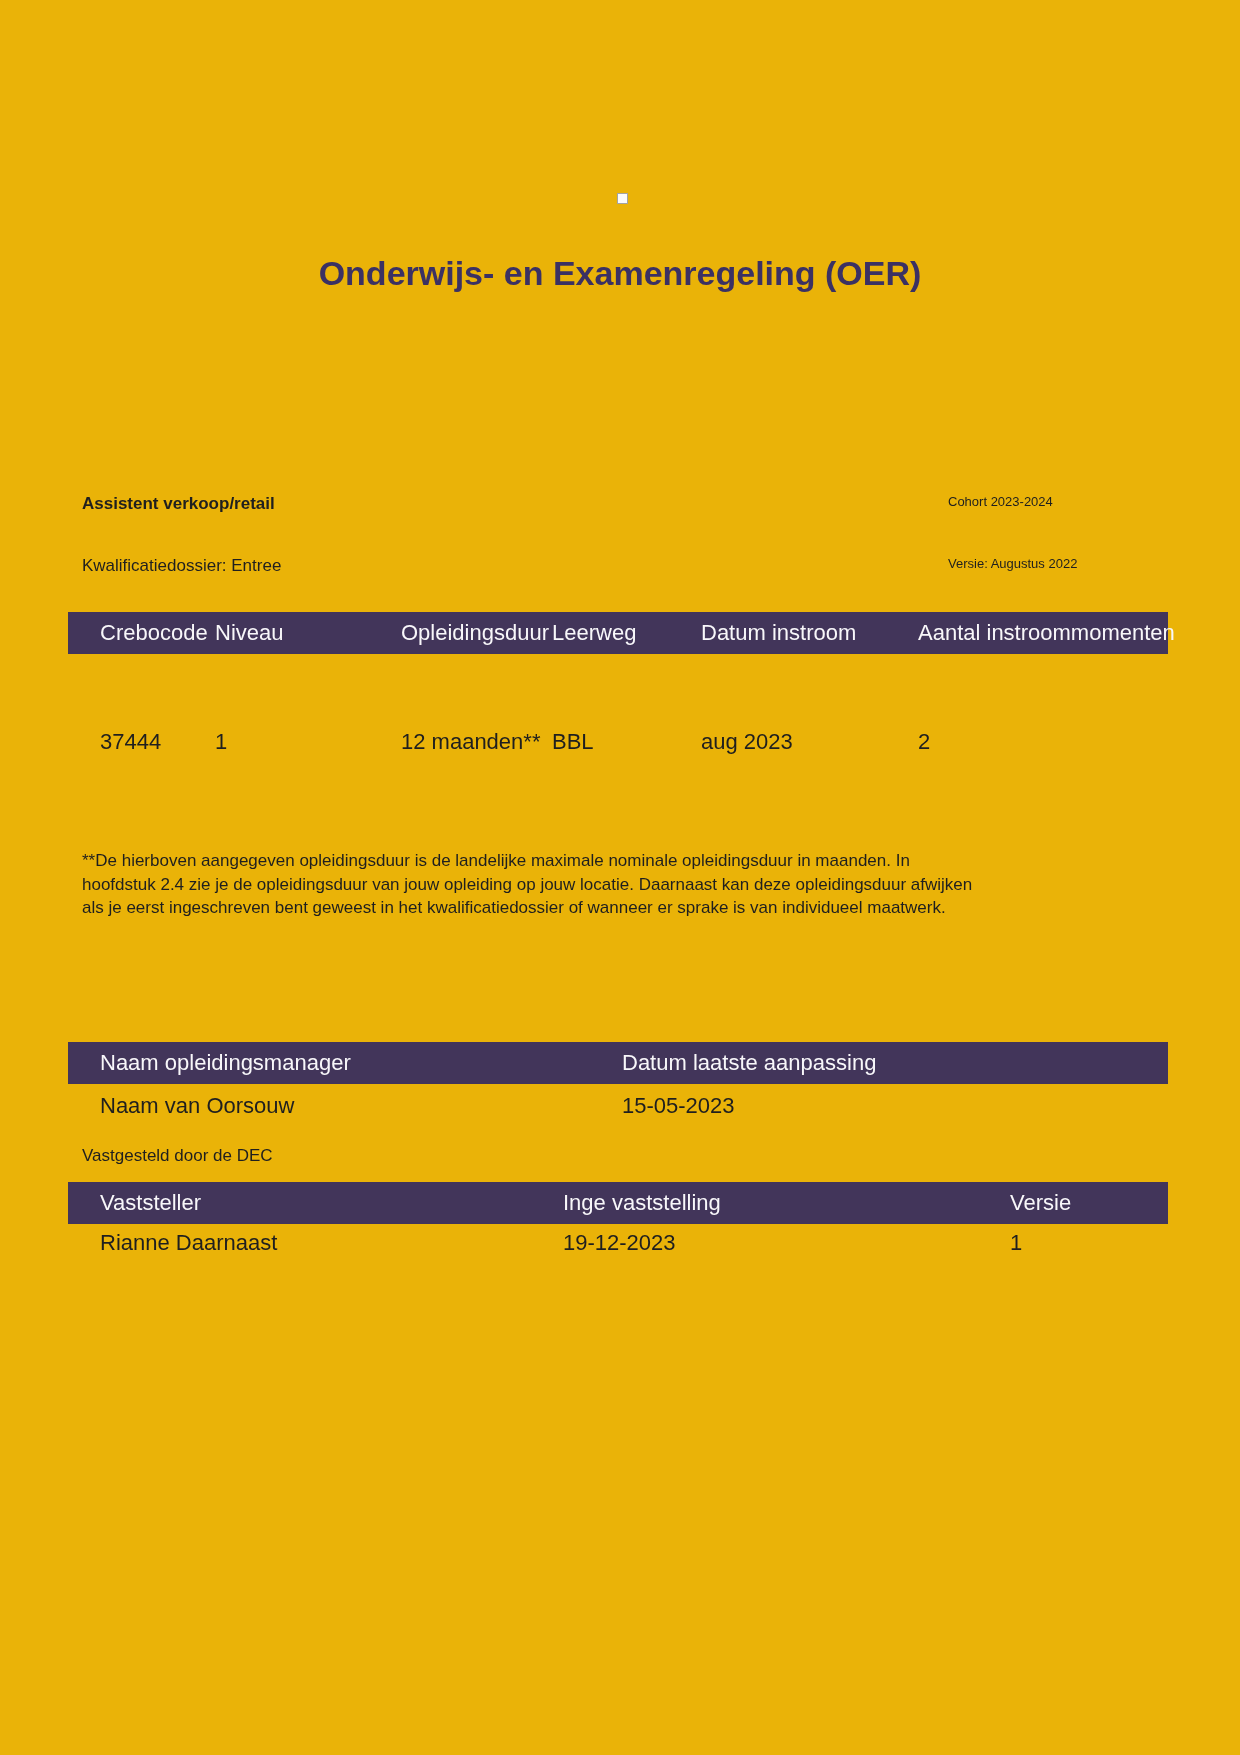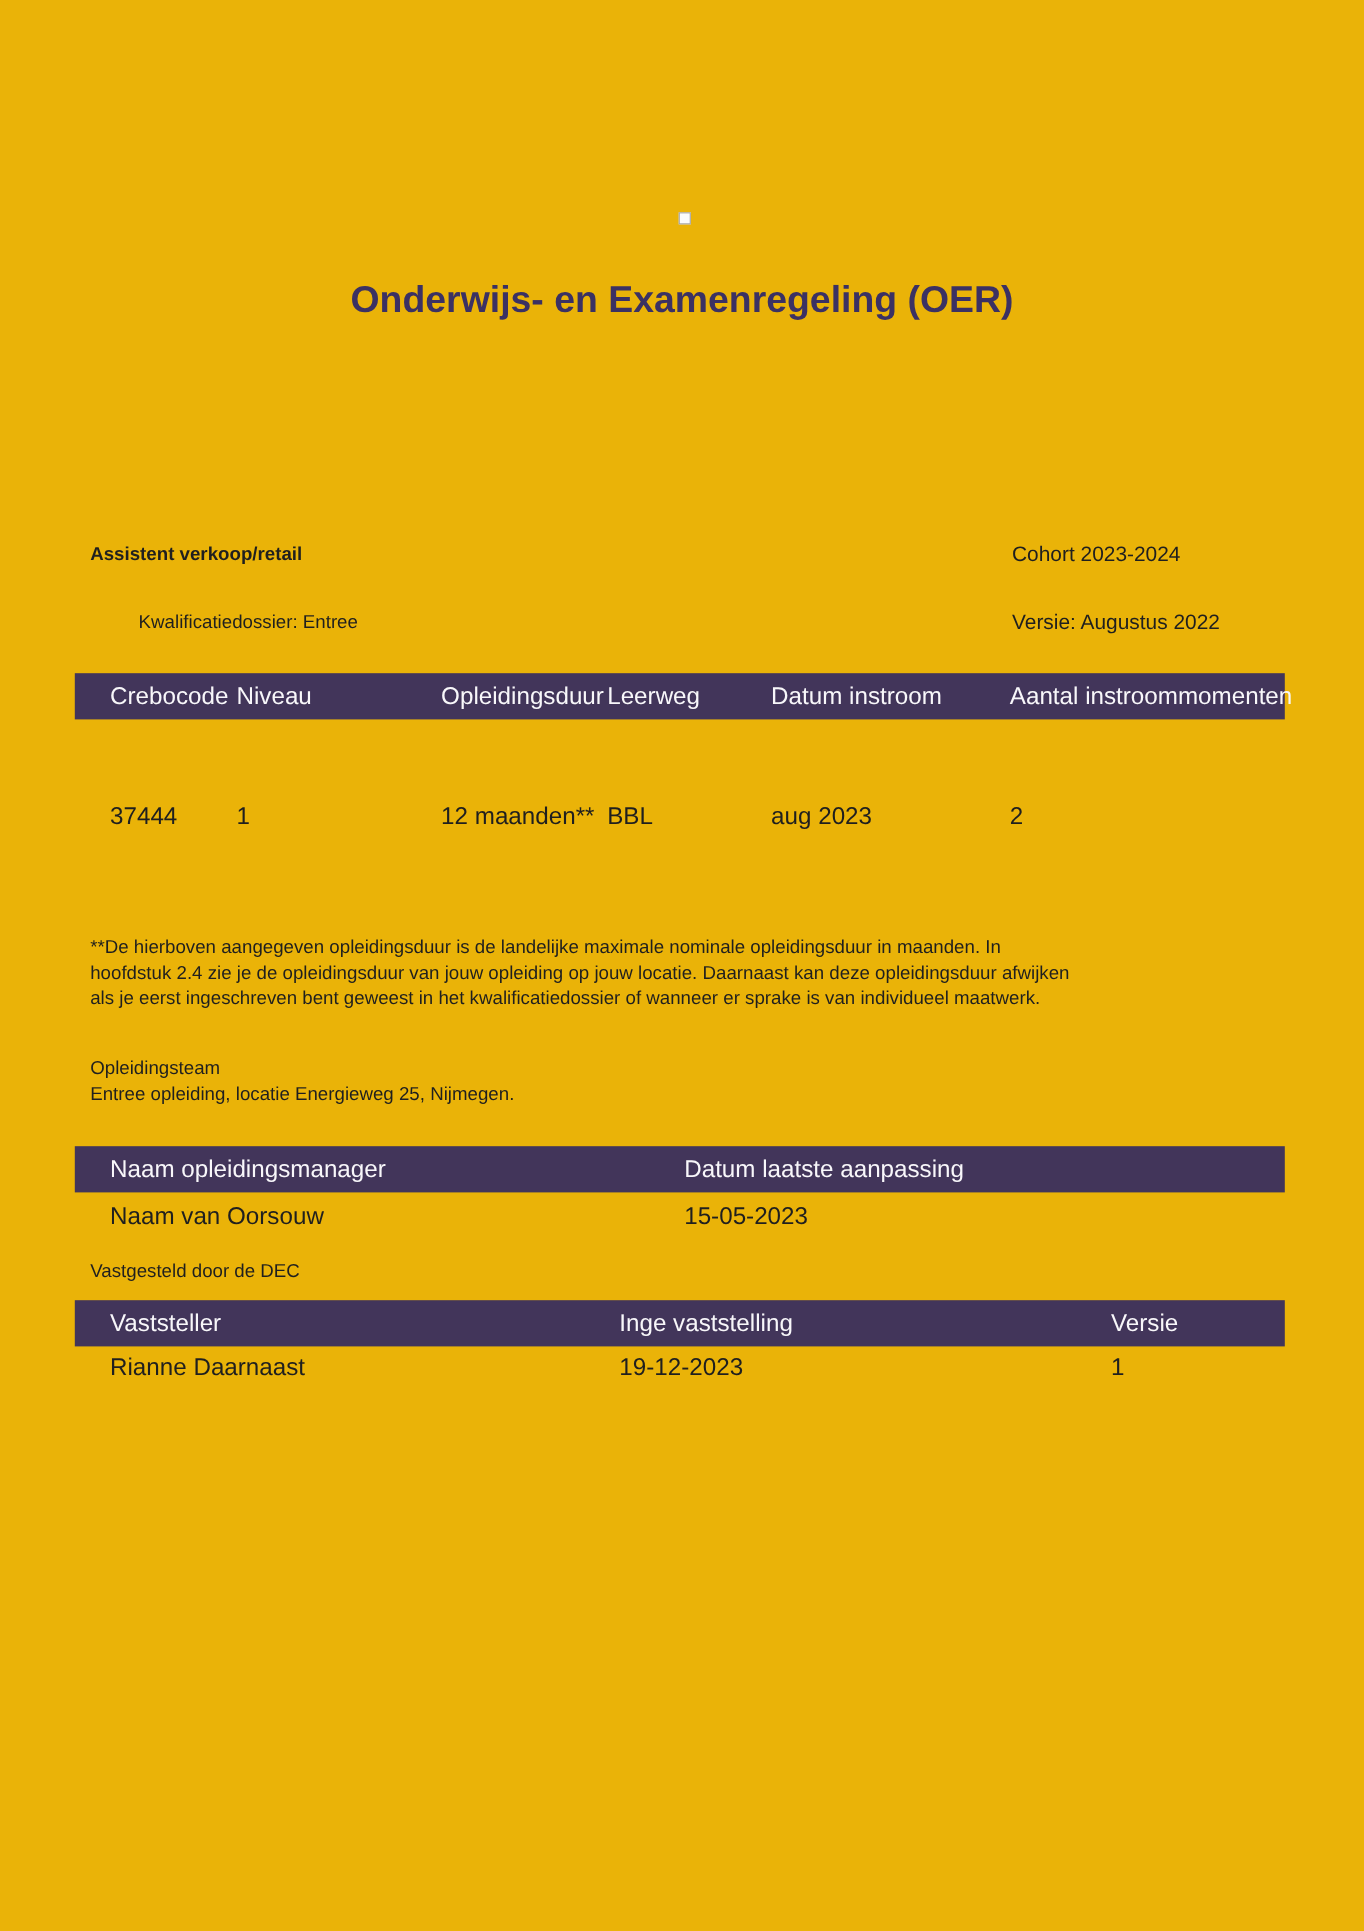--- a/index.html
+++ b/index.html
@@ -16,21 +16,21 @@
     border:1px solid #a3a3a3; background:#fbfbfb;
   }
 
   .doc-title {
     top:254px; left:0; width:1240px; text-align:center;
     font-size:34px; font-weight:bold; color:var(--title, #3b3163);
     letter-spacing:0px; white-space:nowrap;
   }
 
   .meta-left  { left:82px;  font-size:17px; white-space:nowrap; }
-  .meta-right { left:920px; font-size:19px; white-space:nowrap; }
+  .meta-right { left:948px; font-size:13px; white-space:nowrap; }
   .bold { font-weight:bold; }
 
   .tbl { left:68px; width:1100px; display:grid; align-items:center; }
   .tbl .cell { padding-left:32px; font-size:22px; white-space:nowrap; }
 
   .bar { background:var(--accent, #42355a); color:#f8f7fa; height:42px; }
 
   .grid1 { grid-template-columns:115px 186px 151px 149px 217px 282px; }
   .grid2 { grid-template-columns:522px 578px; }
   .grid3 { grid-template-columns:463px 447px 190px; }
@@ -50,21 +50,21 @@
 
 <div class="page">
 
   <div class="abs img-placeholder"></div>
 
   <div class="abs doc-title">Onderwijs- en Examenregeling (OER)</div>
 
   <div class="abs meta-left bold" style="top:494px;">Assistent verkoop/retail</div>
   <div class="abs meta-right" style="top:494px;">Cohort 2023-2024</div>
 
-  <div class="abs meta-left" style="top:556px;margin-left:44px;">Kwalificatiedossier: Entree</div>
+  <div class="abs meta-left" style="top:556px;">Kwalificatiedossier: Entree</div>
   <div class="abs meta-right" style="top:556px;">Versie: Augustus 2022</div>
 
   <div class="abs tbl bar grid1" style="top:612px;">
     <div class="cell">Crebocode</div>
     <div class="cell">Niveau</div>
     <div class="cell">Opleidingsduur</div>
     <div class="cell">Leerweg</div>
     <div class="cell">Datum instroom</div>
     <div class="cell">Aantal instroommomenten</div>
   </div>
@@ -77,24 +77,20 @@
     <div class="cell">aug 2023</div>
     <div class="cell">2</div>
   </div>
 
   <div class="abs note">
     <div>**De hierboven aangegeven opleidingsduur is de landelijke maximale nominale opleidingsduur in maanden. In</div>
     <div>hoofdstuk 2.4 zie je de opleidingsduur van jouw opleiding op jouw locatie. Daarnaast kan deze opleidingsduur afwijken</div>
     <div>als je eerst ingeschreven bent geweest in het kwalificatiedossier of wanneer er sprake is van individueel maatwerk.</div>
   </div>
 
-  <div class="abs team">
-    <div>Opleidingsteam</div>
-    <div>Entree opleiding, locatie Energieweg 25, Nijmegen.</div>
-  </div>
 
   <div class="abs tbl bar grid2" style="top:1042px;">
     <div class="cell">Naam opleidingsmanager</div>
     <div class="cell">Datum laatste aanpassing</div>
   </div>
 
   <div class="abs tbl row grid2" style="top:1093px;">
     <div class="cell">Naam van Oorsouw</div>
     <div class="cell">15-05-2023</div>
   </div>

